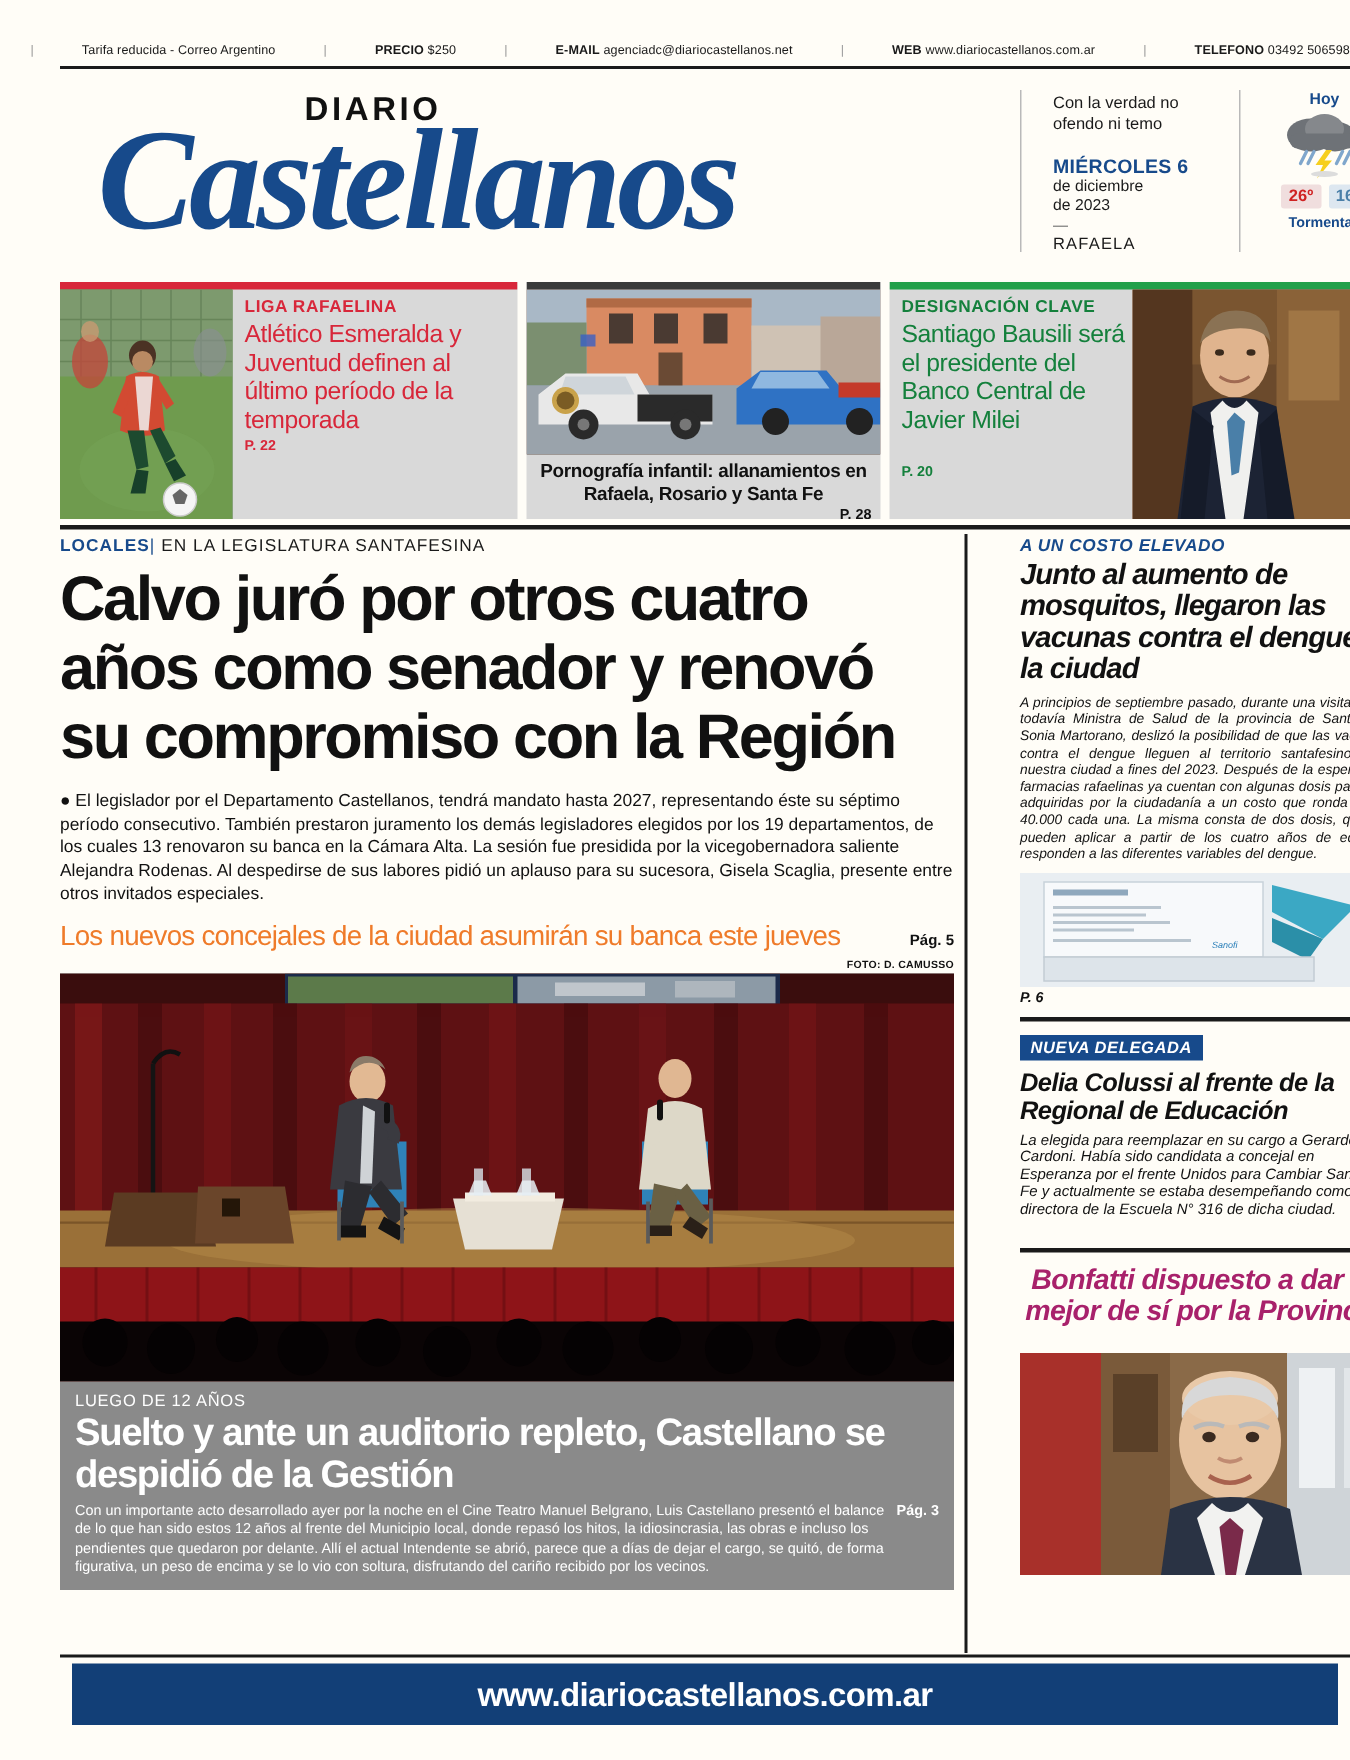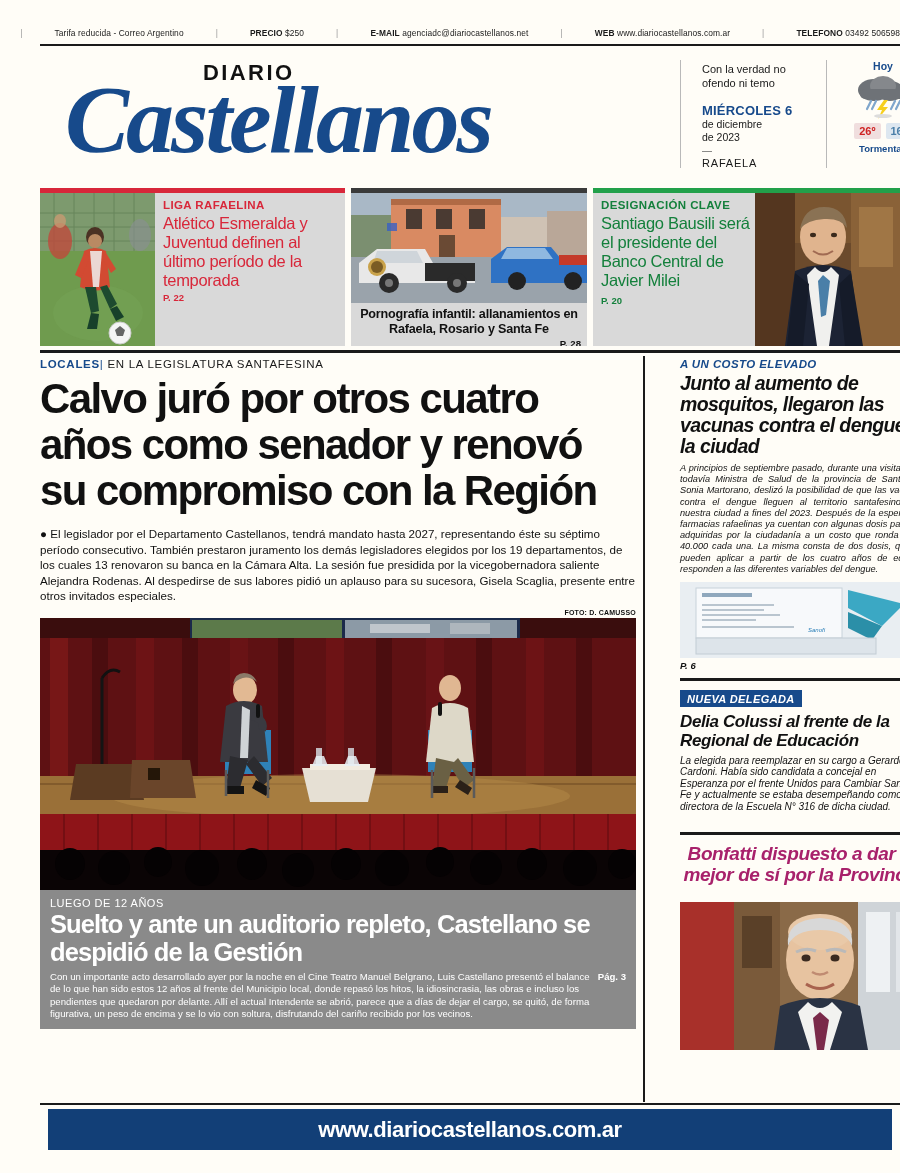--- a/index.html
+++ b/index.html
@@ -89,21 +89,21 @@
     font-size: 12.6px; line-height: 14.5px; font-weight: bold; letter-spacing: -.2px;
   }
   .t2-page { text-align: right; padding-right: 6px; font-size: 9.6px; font-weight: bold; color: #111; margin-top: 2px; }
 
   .t3-body { display: flex; height: 153px; }
   .t3-text { width: 162px; padding: 6px 4px 0 8px; }
   .t3 .t-kicker { color: #14803c; }
   .t3-head {
     font-size: 16.5px; line-height: 19px; color: #14803c; margin-top: 3px; letter-spacing: -.3px;
   }
-  .t3-page { font-size: 9.5px; font-weight: bold; color: #14803c; margin-top: 5px; }
+  .t3-page { font-size: 9.5px; font-weight: bold; color: #14803c; margin-top: 19px; }
   .t3-photo { flex: 1; position: relative; overflow: hidden; background: #7a4a2a; }
 
   
   .rule-main { position: absolute; left: 40px; top: 350px; width: 860px; height: 3px; background: #1a1a1a; }
   .col-divider { position: absolute; left: 643px; top: 356px; width: 1.5px; height: 746px; background: #1a1a1a; }
 
   
   .main-col { position: absolute; left: 40px; top: 358px; width: 596px; }
   .kicker-line { font-size: 11.5px; letter-spacing: .7px; color: #1a1a1a; }
   .kicker-line .loc { color: #174a8b; font-weight: bold; }
@@ -355,20 +355,24 @@
 
   <div class="rule-main"></div>
   <div class="col-divider"></div>
 
   <div class="main-col">
     <div class="kicker-line">
       <span class="loc">LOCALES</span><span class="bar">|</span> <span>EN LA LEGISLATURA SANTAFESINA</span>
     </div>
     <div class="main-head">Calvo juró por otros cuatro años como senador y renovó su compromiso con la Región</div>
     <div class="main-lead">● El legislador por el Departamento Castellanos, tendrá mandato hasta 2027, representando éste su séptimo período consecutivo. También prestaron juramento los demás legisladores elegidos por los 19 departamentos, de los cuales 13 renovaron su banca en la Cámara Alta. La sesión fue presidida por la vicegobernadora saliente Alejandra Rodenas. Al despedirse de sus labores pidió un aplauso para su sucesora, Gisela Scaglia, presente entre otros invitados especiales.</div>
+    <div class="main-sub">
+      <div class="main-sub-text">Los nuevos concejales de la ciudad asumirán su banca este jueves</div>
+      <div class="main-sub-page">Pág. 5</div>
+    </div>
     <div class="photo-credit">FOTO: D. CAMUSSO</div>
 
     <div class="main-photo">
       <svg class="ph" viewBox="0 0 596 272" preserveAspectRatio="none">
         <rect width="596" height="272" fill="#3a0d0d"></rect>
 
         <rect x="150" y="0" width="330" height="30" fill="#1b2a4a"></rect>
         <rect x="152" y="2" width="150" height="18" fill="#5c7a4a"></rect>
         <rect x="305" y="2" width="172" height="18" fill="#8c9aa6"></rect>
         <rect x="330" y="6" width="60" height="9" fill="#c0c6cc"></rect>

